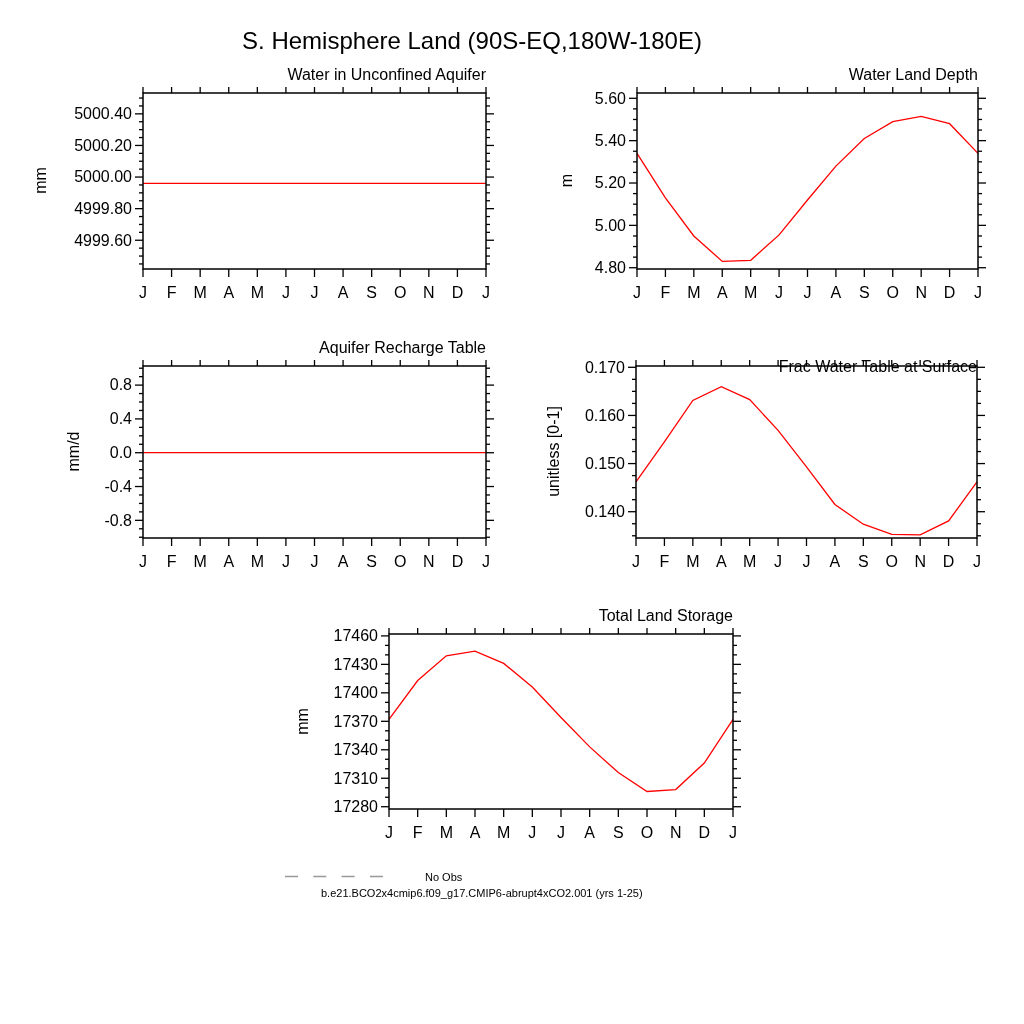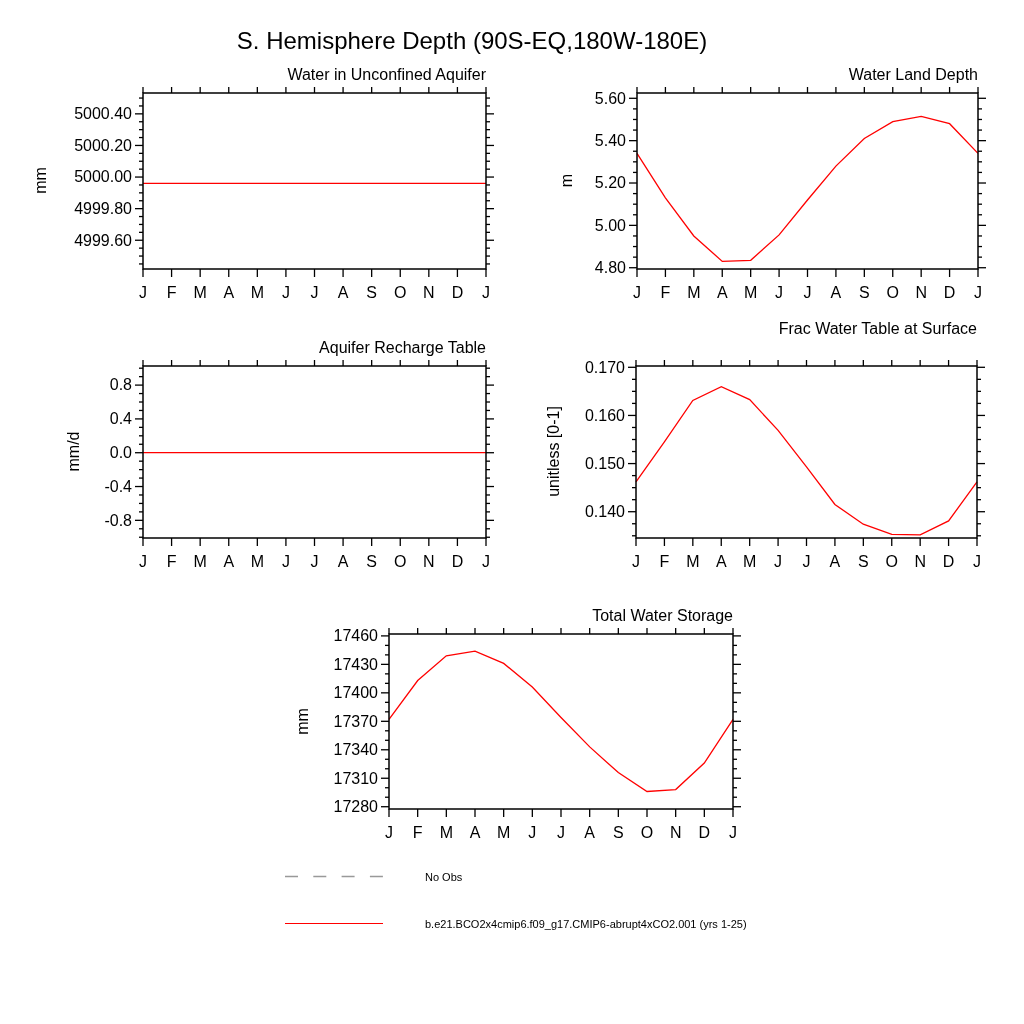--- a/index.html
+++ b/index.html
@@ -4,26 +4,26 @@
 <style>
   html,body{margin:0;padding:0;background:#ffffff;}
   body{width:1024px;height:1024px;position:relative;font-family:"Liberation Sans",sans-serif;color:#000;overflow:hidden;}
   #main-title{position:absolute;top:27px;left:0;width:944px;text-align:center;font-size:24px;}
   .chart-title{position:absolute;font-size:16px;text-align:right;white-space:nowrap;}
   .y-unit{position:absolute;width:120px;height:19px;line-height:19px;font-size:16px;text-align:center;transform:rotate(-90deg);white-space:nowrap;}
   #plots{position:absolute;left:0;top:0;}
   .legend-row{position:absolute;left:285px;display:flex;align-items:center;gap:4px;height:13px;}
   .legend-row span{font-size:11px;white-space:nowrap;padding-left:36px;}
   #legend-row-noobs{top:870px;}
-  #legend-row-model{top:917px;}
+  #legend-row-model{top:883px;flex-direction:column;}
 </style>
 </head>
 <body>
 
-<div id="main-title">S. Hemisphere Depth (90S-EQ,180W-180E)</div>
+<div id="main-title">S. Hemisphere Land (90S-EQ,180W-180E)</div>
 
 <svg id="plots" width="1024" height="1024">
     <g>
       <line x1="135" y1="113.85457809702044" x2="143" y2="113.85457809702044" stroke="#000000" stroke-width="1.3"></line>
       <line x1="486" y1="113.85457809702044" x2="494" y2="113.85457809702044" stroke="#000000" stroke-width="1.3"></line>
       <text x="132" y="119.15457809702043" text-anchor="end" font-size="16px" font-family="&quot;Liberation Sans&quot;,sans-serif" fill="#000">5000.40</text>
       <line x1="135" y1="145.45242369841412" x2="143" y2="145.45242369841412" stroke="#000000" stroke-width="1.3"></line>
       <line x1="486" y1="145.45242369841412" x2="494" y2="145.45242369841412" stroke="#000000" stroke-width="1.3"></line>
       <text x="132" y="150.75242369841413" text-anchor="end" font-size="16px" font-family="&quot;Liberation Sans&quot;,sans-serif" fill="#000">5000.20</text>
       <line x1="135" y1="177.05026929980784" x2="143" y2="177.05026929980784" stroke="#000000" stroke-width="1.3"></line>
@@ -446,22 +446,22 @@
       <line x1="733" y1="809" x2="733" y2="817" stroke="#000000" stroke-width="1.3"></line>
       <text x="733" y="838" text-anchor="middle" font-size="16px" font-family="&quot;Liberation Sans&quot;,sans-serif" fill="#000">J</text>
       <polyline points="389.0,719.4 417.7,680.5 446.3,655.8 475.0,651.1 503.7,663.4 532.3,687.1 561.0,717.5 589.7,746.9 618.3,772.6 647.0,791.5 675.7,789.6 704.3,763.1 733.0,719.4" fill="none" stroke="#ff0000" stroke-width="1.3"></polyline>
       <rect x="389" y="634" width="344" height="175" fill="none" stroke="#000000" stroke-width="1.5"></rect>
     </g>
   </svg>
 
 <div class="chart-title" style="left:143px;top:66px;width:343px;">Water in Unconfined Aquifer</div>
 <div class="chart-title" style="left:637px;top:66px;width:341px;">Water Land Depth</div>
 <div class="chart-title" style="left:143px;top:339px;width:343px;">Aquifer Recharge Table</div>
-<div class="chart-title" style="left:636px;top:320px;width:341px;">Frac Water Table at Surface</div>
-<div class="chart-title" style="left:389px;top:607px;width:344px;">Total Water Storage</div>
+<div class="chart-title" style="left:636px;top:358px;width:341px;">Frac Water Table at Surface</div>
+<div class="chart-title" style="left:389px;top:607px;width:344px;">Total Land Storage</div>
 
 <div class="y-unit" style="left:-20px;top:171px;">mm</div>
 <div class="y-unit" style="left:506px;top:171px;">m</div>
 <div class="y-unit" style="left:13px;top:442px;">mm/d</div>
 <div class="y-unit" style="left:493px;top:442px;">unitless [0-1]</div>
 <div class="y-unit" style="left:242px;top:712px;">mm</div>
 
 <div class="legend-row" id="legend-row-noobs">
   <svg width="100" height="13">
     <line x1="0" y1="6.5" x2="98" y2="6.5" stroke-width="1.5" stroke-dasharray="13 15.3" stroke="#999999"></line>

